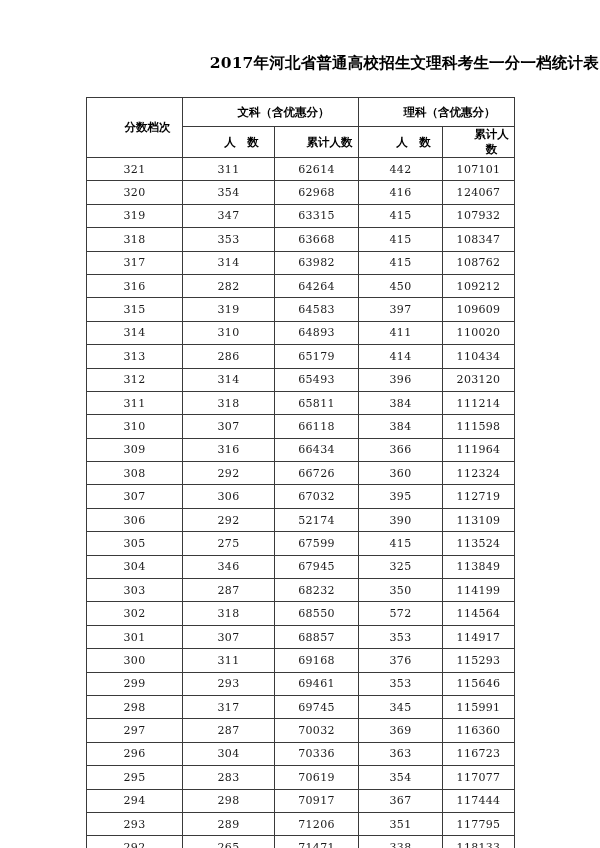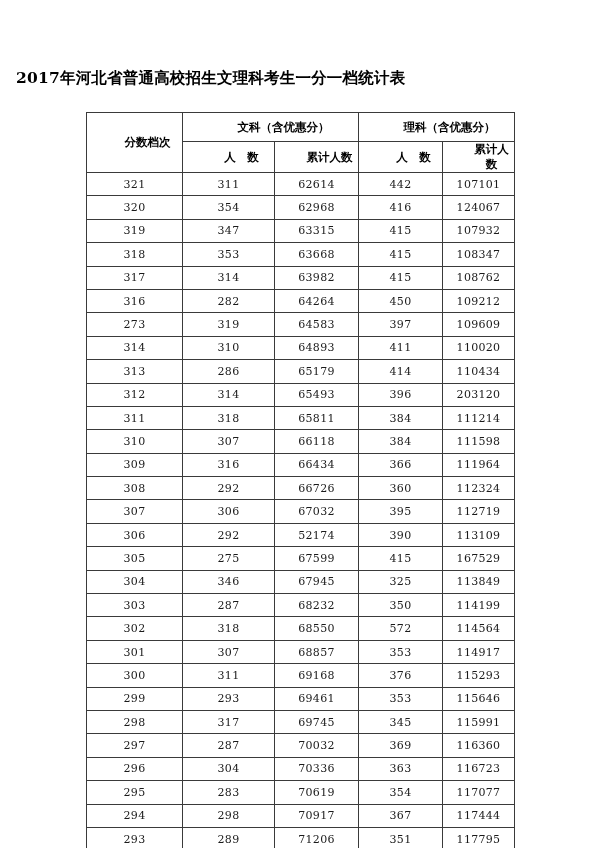--- a/index.html
+++ b/index.html
@@ -16,25 +16,25 @@
     overflow: hidden;
   }
   .page {
     width: 600px;
     height: 848px;
     box-sizing: border-box;
     padding: 0;
     position: relative;
   }
   .doc-title {
-    text-align: left;
+    text-align: right;
     font-weight: bold;
     font-size: 15.5px;
     letter-spacing: 0.2px;
-    margin: 16px;
+    margin: 1px;
     padding-top: 52px;
     line-height: 20px;
     font-family: "DejaVu Serif", "Liberation Serif", serif;
   }
   .table-wrap {
     width: 428px;
     margin: 24px auto 0 auto;
   }
   table.stat-table {
     border-collapse: collapse;
@@ -139,21 +139,21 @@
             <td>108762</td>
           </tr>
           <tr>
             <td>316</td>
             <td>282</td>
             <td>64264</td>
             <td>450</td>
             <td>109212</td>
           </tr>
           <tr>
-            <td>273</td>
+            <td>315</td>
             <td>319</td>
             <td>64583</td>
             <td>397</td>
             <td>109609</td>
           </tr>
           <tr>
             <td>314</td>
             <td>310</td>
             <td>64893</td>
             <td>411</td>
@@ -213,21 +213,21 @@
             <td>292</td>
             <td>52174</td>
             <td>390</td>
             <td>113109</td>
           </tr>
           <tr>
             <td>305</td>
             <td>275</td>
             <td>67599</td>
             <td>415</td>
-            <td>167529</td>
+            <td>113524</td>
           </tr>
           <tr>
             <td>304</td>
             <td>346</td>
             <td>67945</td>
             <td>325</td>
             <td>113849</td>
           </tr>
           <tr>
             <td>303</td>

